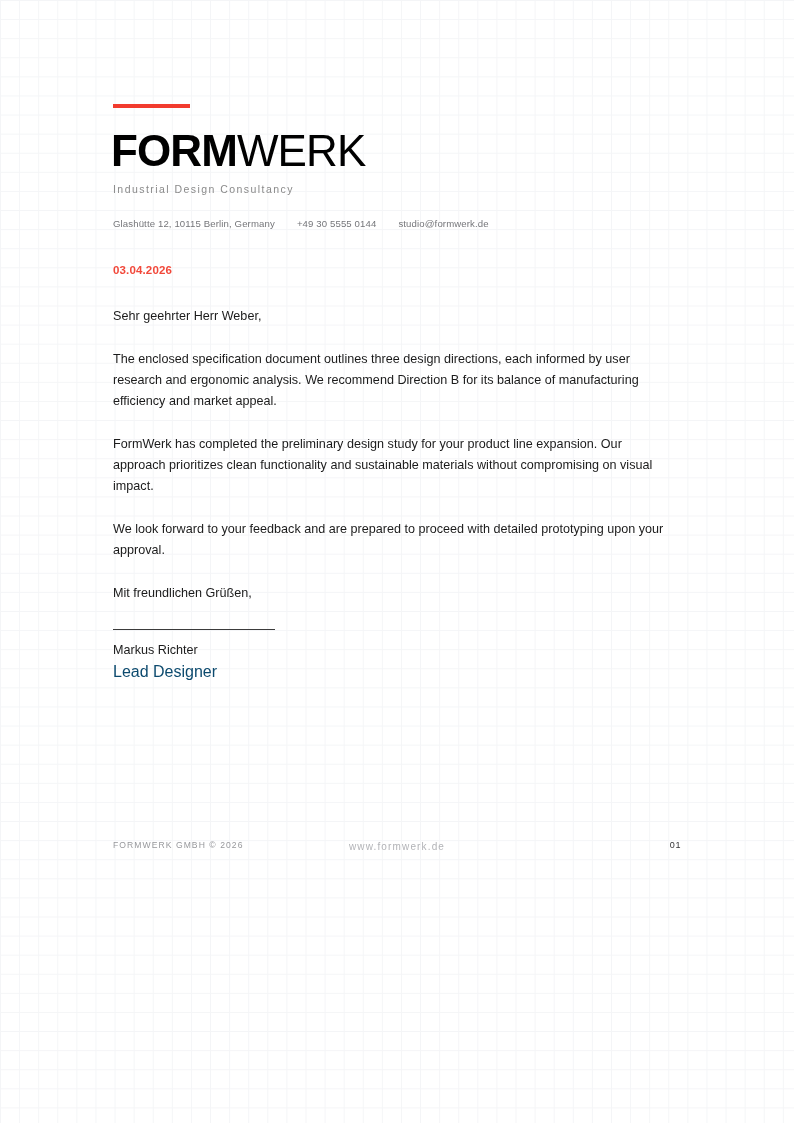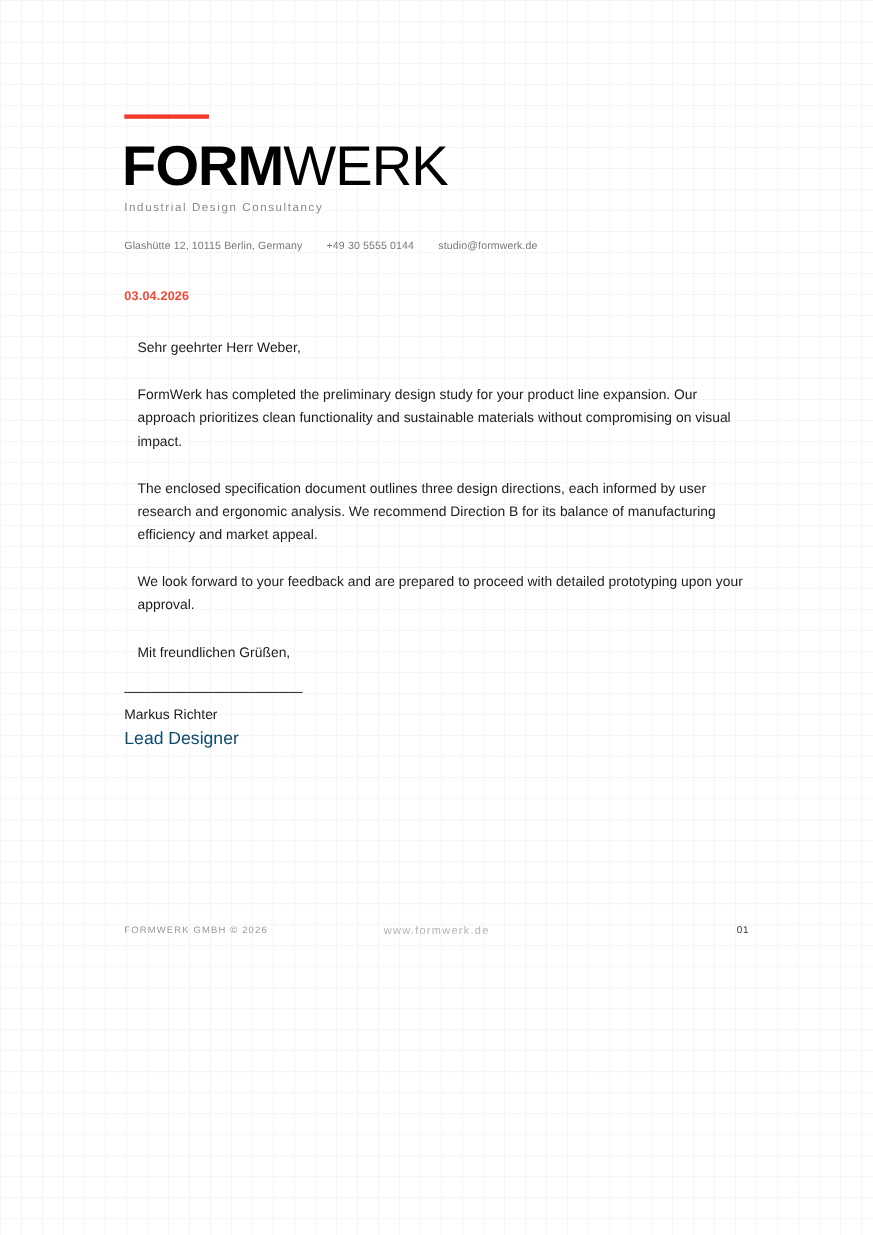--- a/index.html
+++ b/index.html
@@ -44,21 +44,21 @@
     top: 104px;
     width: 77px;
     height: 4px;
     background: #f23b2e;
   }
 
   .logo {
     position: absolute;
     left: 111px;
     top: 129px;
-    font-size: 51px;
+    font-size: 44px;
     line-height: 44px;
     letter-spacing: -0.9px;
     white-space: nowrap;
     color: #000000;
   }
   .logo .form {
     font-weight: 700;
   }
   .logo .werk {
     font-weight: 300;
@@ -104,21 +104,20 @@
   
   .letter {
     position: absolute;
     left: 113px;
     top: 306px;
     width: 556px;
     color: #1b1b1b;
     font-size: 12.6px;
     line-height: 21px;
     letter-spacing: 0.01px;
-    margin-left: 12px;
   }
 
   .salutation {
     margin: 0 0 22px 0;
   }
 
   .para {
     margin: 0 0 22px 0;
   }
 
@@ -211,22 +210,22 @@
     <div class="contact-row">
       <span class="c-item">Glashütte 12, 10115 Berlin, Germany</span>
       <span class="c-item">+49 30 5555 0144</span>
       <span class="c-item">studio@formwerk.de</span>
     </div>
 
     <div class="date">03.04.2026</div>
 
     <div class="letter">
       <p class="salutation">Sehr geehrter Herr Weber,</p>
+      <p class="para">The enclosed specification document outlines three design directions, each informed by user research and ergonomic analysis. We recommend Direction B for its balance of manufacturing efficiency and market appeal.</p>
       <p class="para">FormWerk has completed the preliminary design study for your product line expansion. Our approach prioritizes clean functionality and sustainable materials without compromising on visual impact.</p>
-      <p class="para">The enclosed specification document outlines three design directions, each informed by user research and ergonomic analysis. We recommend Direction B for its balance of manufacturing efficiency and market appeal.</p>
       <p class="para">We look forward to your feedback and are prepared to proceed with detailed prototyping upon your approval.</p>
       <p class="closing">Mit freundlichen Grüßen,</p>
     </div>
 
     <div class="sig-line"></div>
     <div class="sig-name">Markus Richter</div>
     <div class="sig-role">Lead Designer</div>
 
     <div class="footer">
       <span class="footer-left">FORMWERK GMBH © 2026</span>

